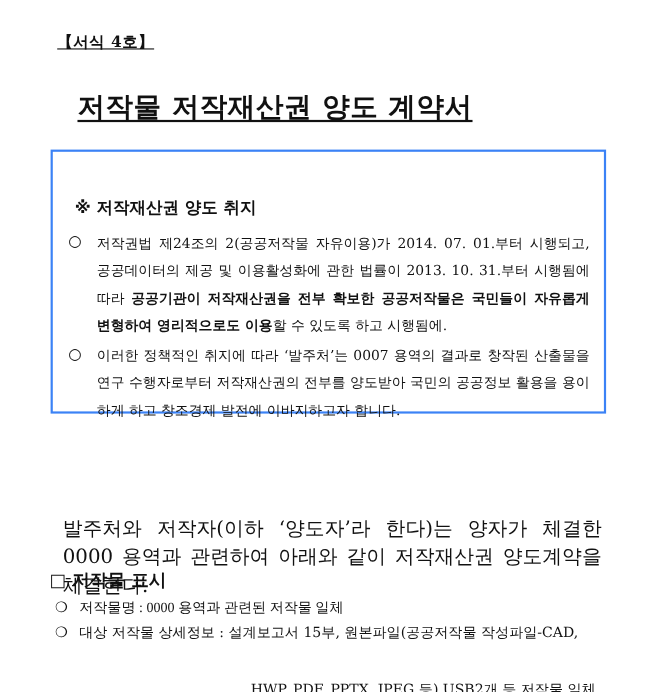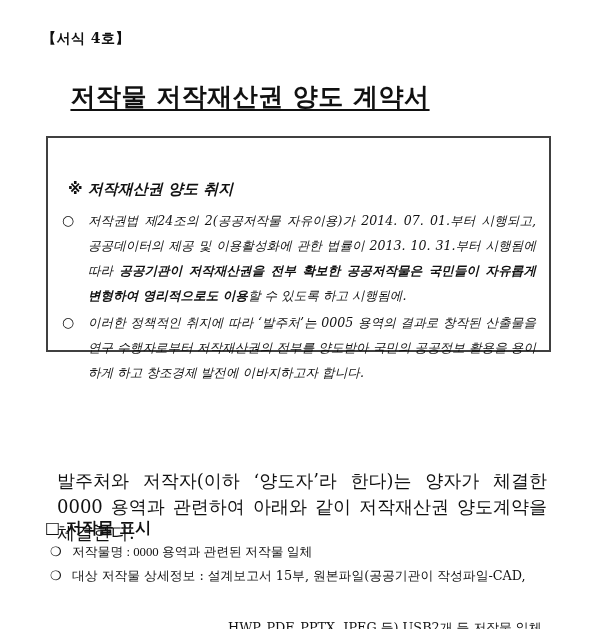--- a/index.html
+++ b/index.html
@@ -1,20 +1,20 @@
 <!DOCTYPE html>
 <html><head>
 <meta charset="utf-8">
 <style>
   html, body { margin:0; padding:0; background:#ffffff; }
   body { width:600px; height:629px; position:relative; overflow:hidden; color:#111; font-family:"DejaVu Serif", "Liberation Serif", serif; }
-  .form-no { position:absolute; left:42px; top:30px; font-size:14px; font-weight:bold; letter-spacing:0.5px; }
+  .form-no { position:absolute; left:52px; top:30px; font-size:14px; font-weight:bold; letter-spacing:0.5px;text-decoration:underline; }
   .title { position:absolute; left:0; width:500px; top:80px; text-align:center; font-family:"DejaVu Sans", "Liberation Sans", sans-serif; font-weight:bold; font-size:25px; letter-spacing:0.5px; }
   .title span { text-decoration:underline; text-decoration-thickness:2px; text-underline-offset:4px; }
-  .box { position:absolute; left:46px; top:136px; width:505px; height:216px; border:2px solid #404040; box-sizing:border-box;font-style:italic; }
+  .box { position:absolute; left:46px; top:136px; width:505px; height:240px; border:2px solid #3b82f6; box-sizing:border-box; }
   .box-head { position:absolute; left:20px; top:42px; font-family:"DejaVu Sans", "Liberation Sans", sans-serif; font-weight:bold; font-size:15px; }
   .para { position:absolute; left:14px; width:474px; font-size:12.6px; line-height:25px; }
   .para .bullet { position:absolute; left:0; top:0; font-size:14px; }
   .para .txt { display:block; padding-left:26px; text-align:justify; }
   .para b { font-family:"DejaVu Sans", "Liberation Sans", sans-serif; font-weight:bold; }
   .p1 { top:70px; }
   .p2 { top:172px; }
   .intro { position:absolute; left:57px; top:468px; width:490px; font-size:18px; line-height:26px; text-align:justify; }
   .sec-head { position:absolute; left:45px; top:518px; font-family:"DejaVu Sans", "Liberation Sans", sans-serif; font-weight:bold; font-size:16px; }
   .item { position:absolute; left:50px; font-size:12.8px; line-height:24px; }
@@ -33,27 +33,27 @@
 <div class="box">
   <div class="box-head">※ 저작재산권 양도 취지</div>
 
   <div class="para p1">
     <span class="bullet">○</span>
     <span class="txt"><span>저작권법 제24조의 2(공공저작물 자유이용)가 2014. 07. 01.부터 시행되고, 공공데이터의 제공 및 이용활성화에 관한 법률이 2013. 10. 31.부터 시행됨에 따라 </span><b>공공기관이 저작재산권을 전부 확보한 공공저작물은 국민들이 자유롭게 변형하여 영리적으로도 이용</b><span>할 수 있도록 하고 시행됨에.</span></span>
   </div>
 
   <div class="para p2">
     <span class="bullet">○</span>
-    <span class="txt">이러한 정책적인 취지에 따라 ‘발주처’는 0005 용역의 결과로 창작된 산출물을 연구 수행자로부터 저작재산권의 전부를 양도받아 국민의 공공정보 활용을 용이하게 하고 창조경제 발전에 이바지하고자 합니다.</span>
+    <span class="txt">이러한 정책적인 취지에 따라 ‘발주처’는 0007 용역의 결과로 창작된 산출물을 연구 수행자로부터 저작재산권의 전부를 양도받아 국민의 공공정보 활용을 용이하게 하고 창조경제 발전에 이바지하고자 합니다.</span>
   </div>
 </div>
 
 <div class="intro">발주처와 저작자(이하 ‘양도자’라 한다)는 양자가 체결한 0000 용역과 관련하여 아래와 같이 저작재산권 양도계약을 체결한다.</div>
 
 <div class="sec-head">□ 저작물 표시</div>
 
 <div class="item i1">
   <span class="bul">❍</span><span>저작물명 : 0000 용역과 관련된 저작물 일체</span>
 </div>
 <div class="item i2">
-  <span class="bul">❍</span><span>대상 저작물 상세정보 : 설계보고서 15부, 원본파일(공공기관이 작성파일-CAD,</span>
+  <span class="bul">❍</span><span>대상 저작물 상세정보 : 설계보고서 15부, 원본파일(공공저작물 작성파일-CAD,</span>
 </div>
 <div class="item i2b">HWP, PDF, PPTX, JPEG 등) USB2개 등 저작물 일체</div>
 
 </body></html>

